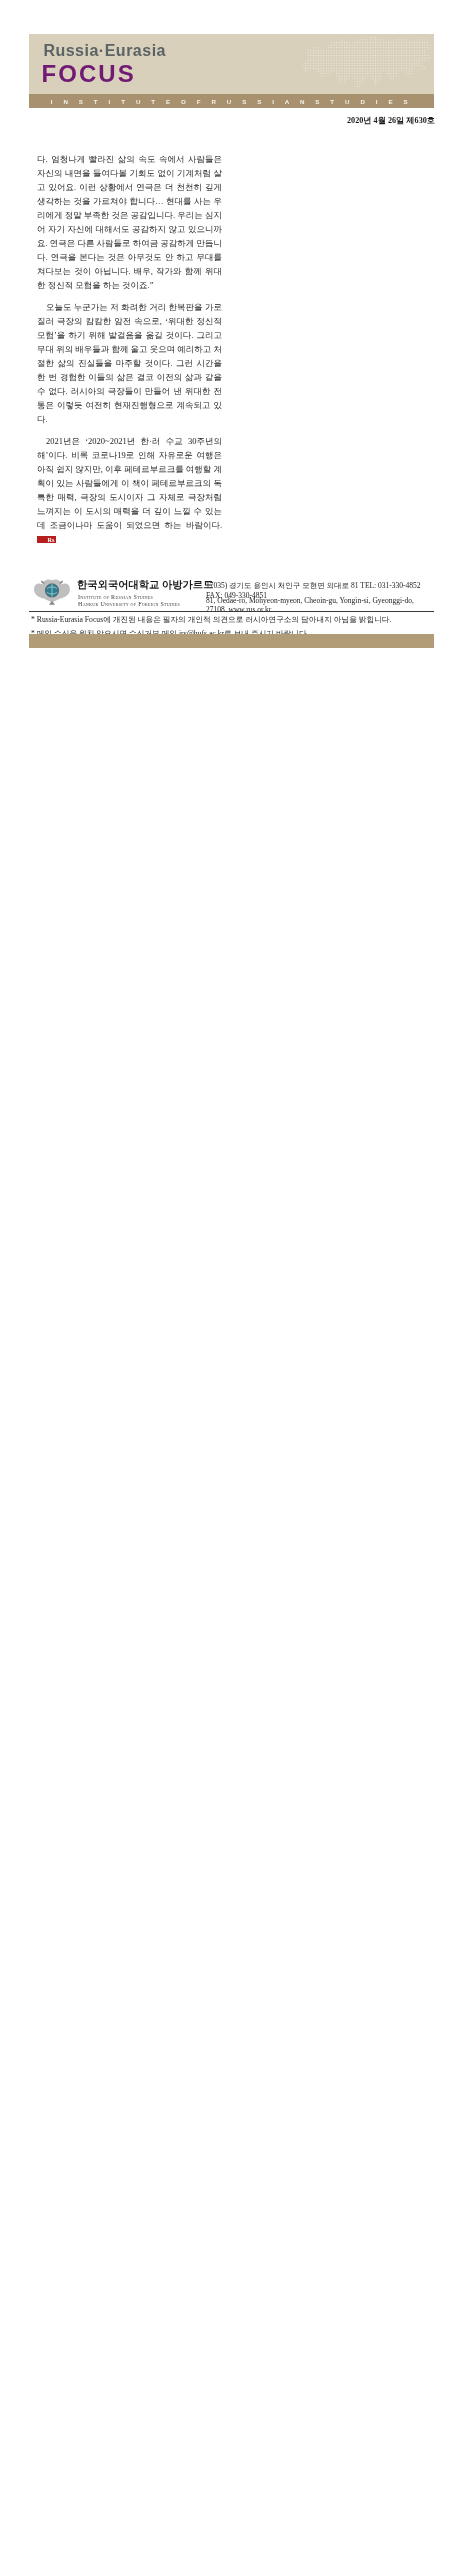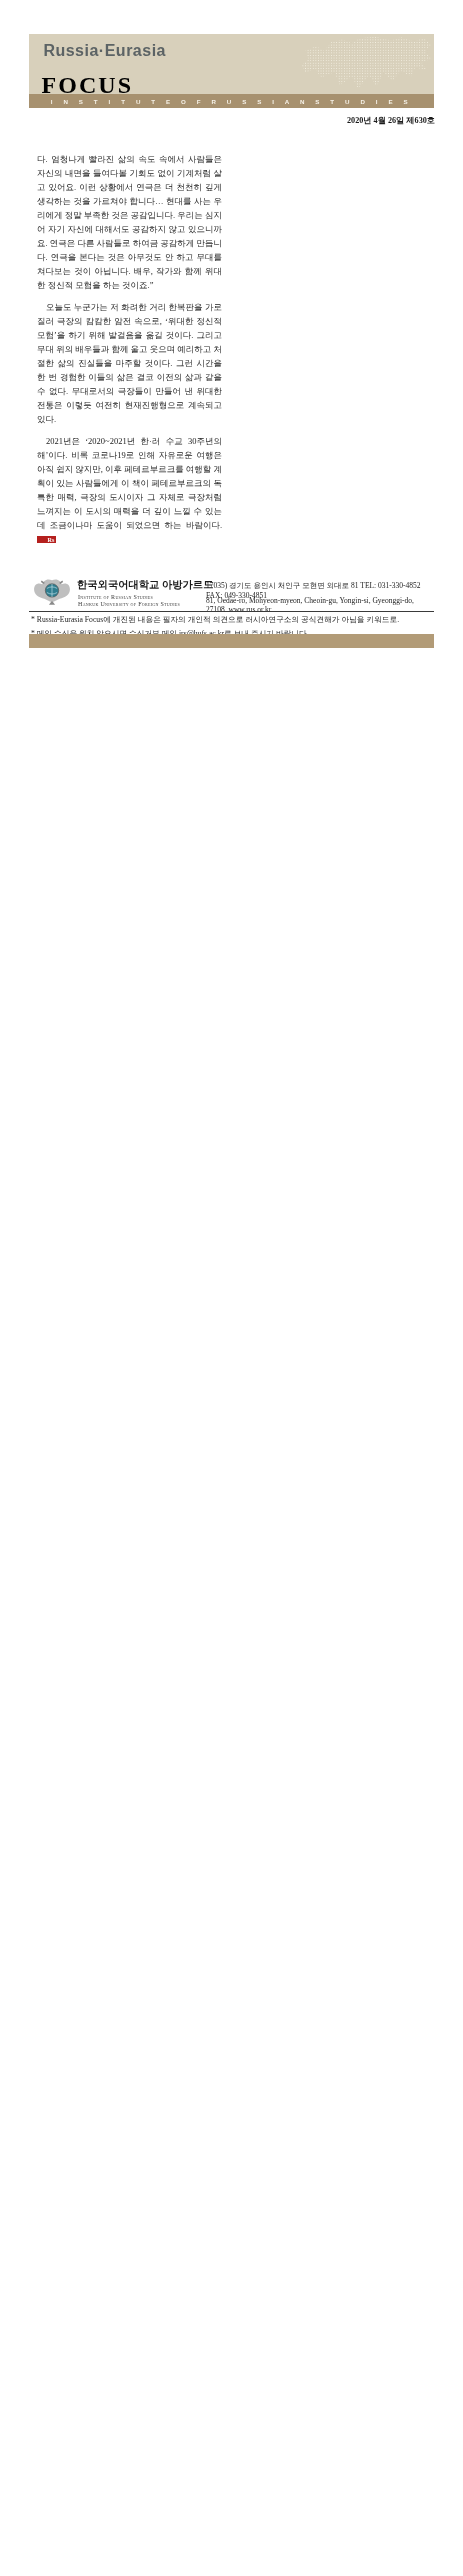--- a/index.html
+++ b/index.html
@@ -7,21 +7,21 @@
          font-family:"Liberation Serif","DejaVu Serif",serif;color:#1c1c1c;}
   .page{position:absolute;left:0;width:464px;height:655px;overflow:hidden;background:#fff;}
   #p1{top:0}#p2{top:1272}#p3{top:2544}#p4{top:3816}
 
   
   .inst-band{position:absolute;left:29px;width:405px;background:#a7916f;color:#f6f2e8;
              font-family:"Liberation Sans",sans-serif;font-weight:bold;
              display:flex;align-items:center;justify-content:center;}
   .beige{position:absolute;left:29px;width:405px;background:#d8d0bb;}
   .logo-re{position:absolute;font-family:"Liberation Sans",sans-serif;font-weight:bold;color:#5c6365;letter-spacing:0.5px;}
-  .logo-focus{position:absolute;font-family:Liberation Serif, serif;font-weight:bold;color:#000000;letter-spacing:2.1px;margin-top:12px;}
+  .logo-focus{position:absolute;font-family:Liberation Sans, sans-serif;font-weight:bold;color:#701a75;letter-spacing:2.1px;}
   .mapdots{position:absolute;background:radial-gradient(circle,#f4f0e2 0.6px,rgba(0,0,0,0) 0.7px);
            background-size:2.6px 2.6px;
            clip-path:polygon(2% 52%,7% 40%,5% 26%,13% 18%,19% 26%,25% 10%,33% 6%,40% 13%,46% 4%,58% 1%,70% 8%,77% 2%,87% 9%,95% 4%,100% 16%,96% 28%,100% 40%,93% 48%,97% 60%,88% 56%,85% 72%,77% 62%,71% 80%,64% 64%,59% 90%,53% 70%,45% 94%,40% 72%,31% 88%,27% 64%,17% 74%,12% 58%,5% 66%);}
   .issue-date{position:absolute;right:29px;font-weight:bold;font-size:8.2px;white-space:nowrap;}
 
   
   .title-box{position:absolute;left:38px;top:138px;width:385px;height:76px;
              border:1px solid #cdc4a8;border-radius:14.4px;display:flex;flex-direction:column;
              align-items:center;justify-content:center;gap:5.2px;background:#fff;}
   .title-line{font-size:15.5px;font-weight:bold;letter-spacing:0.5px;}
@@ -290,21 +290,21 @@
     <div class="beige" style="top:34px;height:60px;">
       <div class="logo-re" style="left:14.4px;top:8.2px;font-size:16px;">Russia·Eurasia</div>
       <div class="logo-focus" style="left:12.4px;top:26px;font-size:24px;">FOCUS</div>
       <div class="mapdots" style="right:3.1px;top:2.1px;width:132px;height:56px;"></div>
     </div>
     <div class="inst-band" style="top:94px;height:14.4px;font-size:6.2px;letter-spacing:4.6px;">I N S T I T U T E   O F   R U S S I A N   S T U D I E S</div>
     <div class="issue-date" style="top:115px;">2020년 4월 26일 제630호</div>
 
     <div class="col lcol" style="top:144px;">
       <p class="cont">다. 엄청나게 빨라진 삶의 속도 속에서 사람들은 자신의 내면을 들여다볼 기회도 없이 기계처럼 살고 있어요. 이런 상황에서 연극은 더 천천히 깊게 생각하는 것을 가르쳐야 합니다… 현대를 사는 우리에게 정말 부족한 것은 공감입니다. 우리는 심지어 자기 자신에 대해서도 공감하지 않고 있으니까요. 연극은 다른 사람들로 하여금 공감하게 만듭니다. 연극을 본다는 것은 아무것도 안 하고 무대를 쳐다보는 것이 아닙니다. 배우, 작가와 함께 위대한 정신적 모험을 하는 것이죠.”</p>
-      <p>오늘도 누군가는 저 화려한 거리 한복판을 가로질러 극장의 캄캄한 암전 속으로, ‘위대한 정신적 모험’을 하기 위해 발걸음을 옮길 것이다. 그리고 무대 위의 배우들과 함께 울고 웃으며 예리하고 처절한 삶의 진실들을 마주할 것이다. 그런 시간을 한 번 경험한 이들의 삶은 결코 이전의 삶과 같을 수 없다. 무대로서의 극장들이 만들어 낸 위대한 전통은 이렇듯 여전히 현재진행형으로 계속되고 있다.</p>
+      <p>오늘도 누군가는 저 화려한 거리 한복판을 가로질러 극장의 캄캄한 암전 속으로, ‘위대한 정신적 모험’을 하기 위해 발걸음을 옮길 것이다. 그리고 무대 위의 배우들과 함께 울고 웃으며 예리하고 처절한 삶의 진실들을 마주할 것이다. 그런 시간을 한 번 경험한 이들의 삶은 결코 이전의 삶과 같을 수 없다. 러시아의 극장들이 만들어 낸 위대한 전통은 이렇듯 여전히 현재진행형으로 계속되고 있다.</p>
       <p><span>2021년은 ‘2020~2021년 한·러 수교 30주년의 해’이다. 비록 코로나19로 인해 자유로운 여행은 아직 쉽지 않지만, 이후 페테르부르크를 여행할 계획이 있는 사람들에게 이 책이 페테르부르크의 독특한 매력, 극장의 도시이자 그 자체로 극장처럼 느껴지는 이 도시의 매력을 더 깊이 느낄 수 있는 데 조금이나마 도움이 되었으면 하는 바람이다.</span>
          <span class="endmark">Rs</span></p>
     </div>
 
     <div class="f-emblem">
       <svg width="42" height="30" viewBox="0 0 82 58">
         <g fill="#8a8a8a">
           <path d="M41 6 C30 2 24 8 22 14 C14 10 6 14 6 24 C6 34 16 40 26 42 L38 48 L44 48 L56 42 C66 40 76 34 76 24 C76 14 68 10 60 14 C58 8 52 2 41 6 Z" opacity="0.55"></path>
           <path d="M20 8 l6 4 M62 8 l-6 4" stroke="#8a8a8a" stroke-width="3"></path>
           <path d="M41 46 l-6 8 h12 Z"></path>
@@ -313,19 +313,19 @@
         <circle cx="41" cy="26" r="13" fill="none" stroke="#5a5a5a" stroke-width="1.5"></circle>
         <path d="M31 22 q10 -6 20 0 M31 30 q10 6 20 0 M41 13 v26" stroke="#cfe8ee" stroke-width="1.2" fill="none"></path>
       </svg>
     </div>
     <div class="f-nameko">한국외국어대학교 아방가르드</div>
     <div class="f-en1">Institute of Russian Studies</div>
     <div class="f-en2">Hankuk University of Foreign Studies</div>
     <div class="f-addr1">17035) 경기도 용인시 처인구 모현면 외대로 81  TEL: 031-330-4852  FAX: 049-330-4851</div>
     <div class="f-addr2">81, Oedae-ro, Mohyeon-myeon, Cheoin-gu, Yongin-si, Gyeonggi-do, 27108.  www.rus.or.kr</div>
     <div class="f-rule"></div>
-    <div class="f-note1">* Russia-Eurasia Focus에 개진된 내용은 필자의 개인적 의견으로 러시아연구소의 공식견해가 아님을 키워드로.</div>
+    <div class="f-note1">* Russia-Eurasia Focus에 개진된 내용은 필자의 개인적 의견으로 러시아연구소의 담아내지 아님을 밝힙니다.</div>
     <div class="f-note2">* 메일 수신을 원치 않으시면 수신거부 메일 irs@hufs.ac.kr로 보내 주시기 바랍니다.</div>
     <div class="page-bar"></div>
   </div>
 
 </div>
 
 
 </body></html>

